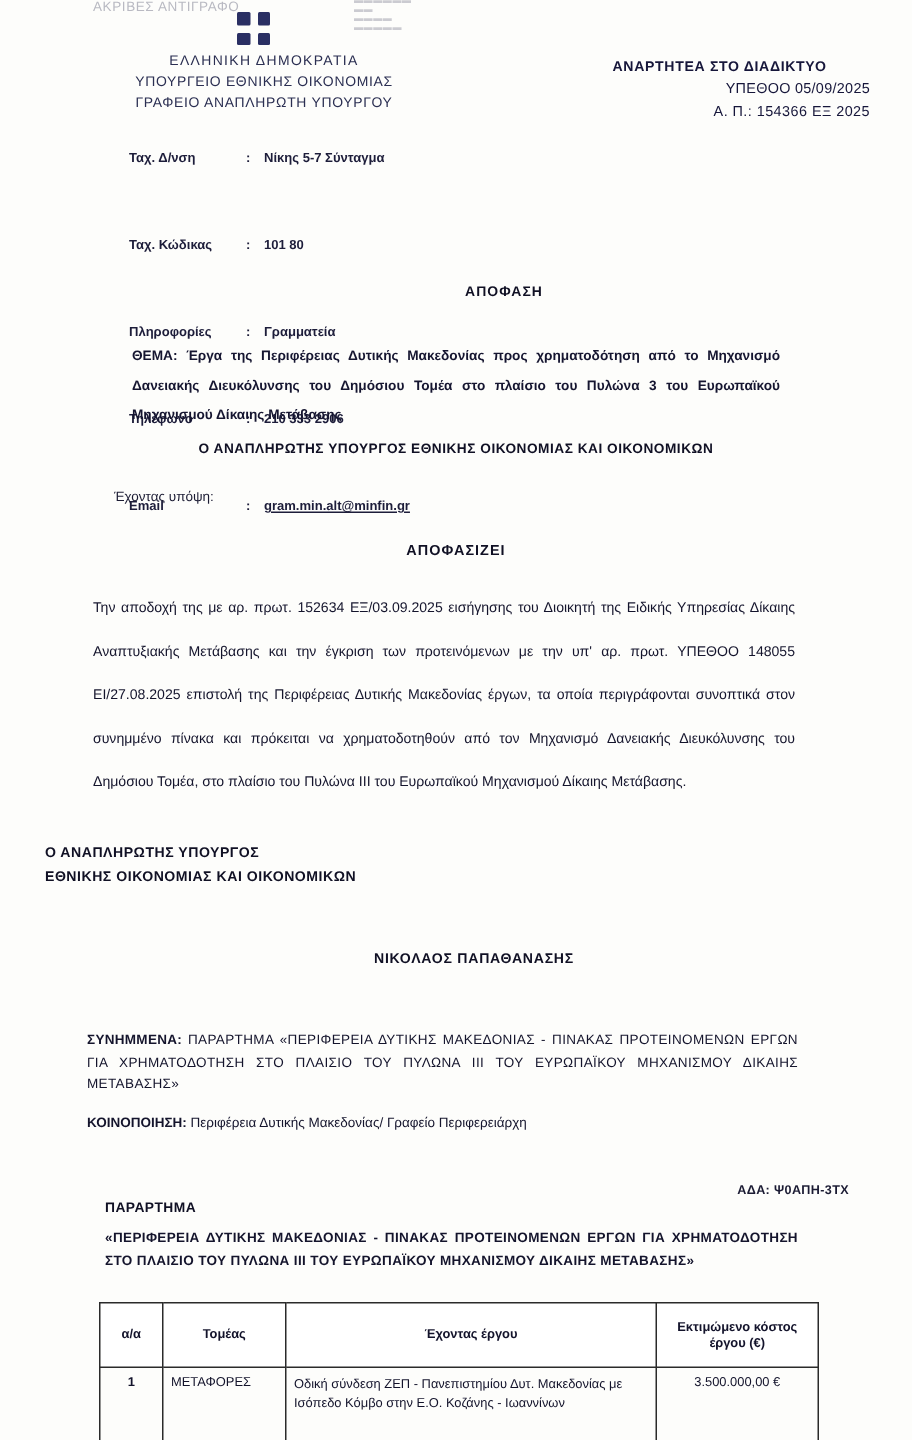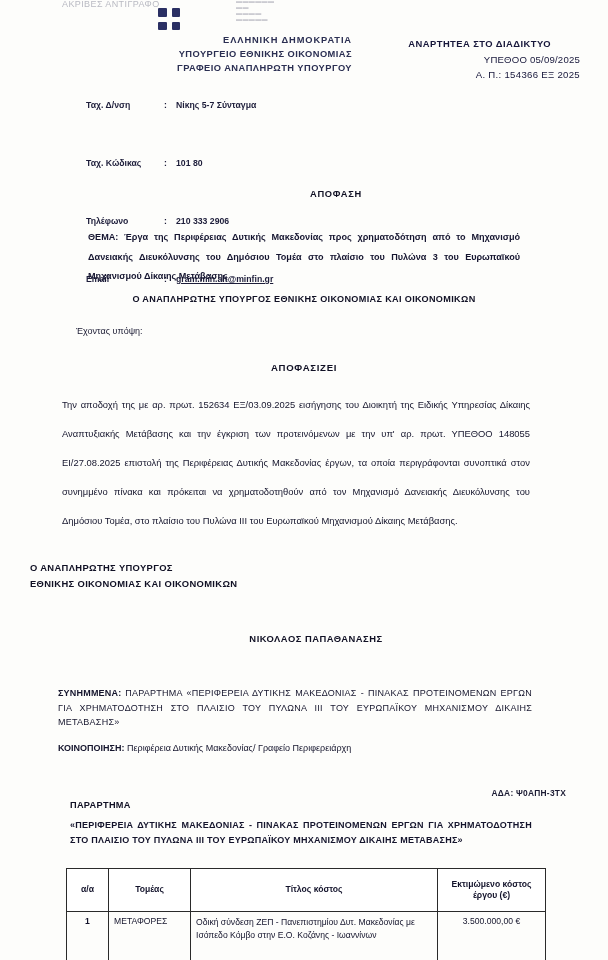--- a/index.html
+++ b/index.html
@@ -51,24 +51,24 @@
     background: #2a2f63;
     border-radius: 1px;
   }
 
   
   .letterhead {
     position: absolute;
     left: 0;
     top: 33px;
     width: 352px;
-    text-align: right;
+    text-align: center;
     color: #2b2f52;
     font-size: 9.3px;
-    font-weight: bold;
+    font-weight: normal;
     letter-spacing: .45px;
     line-height: 14.2px;
   }
   .letterhead .l1 { letter-spacing: .9px; }
 
   
   .ref {
     position: absolute;
     right: 28px;
     top: 4px;
@@ -326,20 +326,25 @@
           <td class="k">Ταχ. Δ/νση</td>
           <td class="c">:</td>
           <td>Νίκης 5-7 Σύνταγμα</td>
         </tr>
         <tr>
           <td class="k">Ταχ. Κώδικας</td>
           <td class="c">:</td>
           <td>101 80</td>
         </tr>
         <tr>
+          <td class="k">Πληροφορίες</td>
+          <td class="c">:</td>
+          <td>Γραμματεία</td>
+        </tr>
+        <tr>
           <td class="k">Τηλέφωνο</td>
           <td class="c">:</td>
           <td>210 333 2906</td>
         </tr>
         <tr>
           <td class="k">Email</td>
           <td class="c">:</td>
           <td class="mail">gram.min.alt@minfin.gr</td>
         </tr>
       </tbody>
@@ -387,21 +392,21 @@
       <colgroup>
         <col class="col-aa">
           <col class="col-tom">
           <col>
           <col class="col-cost">
       </colgroup>
       <thead>
         <tr>
           <th>α/α</th>
           <th>Τομέας</th>
-          <th>Τίτλος κόστος</th>
+          <th>Έχοντας έργου</th>
           <th>Εκτιμώμενο κόστος έργου (€)</th>
         </tr>
       </thead>
       <tbody>
         <tr>
           <td class="c-aa">1</td>
           <td class="c-tom">ΜΕΤΑΦΟΡΕΣ</td>
           <td class="c-title">Οδική σύνδεση ΖΕΠ - Πανεπιστημίου Δυτ. Μακεδονίας με Ισόπεδο Κόμβο στην Ε.Ο. Κοζάνης - Ιωαννίνων</td>
           <td class="c-cost">3.500.000,00 €</td>
         </tr>

